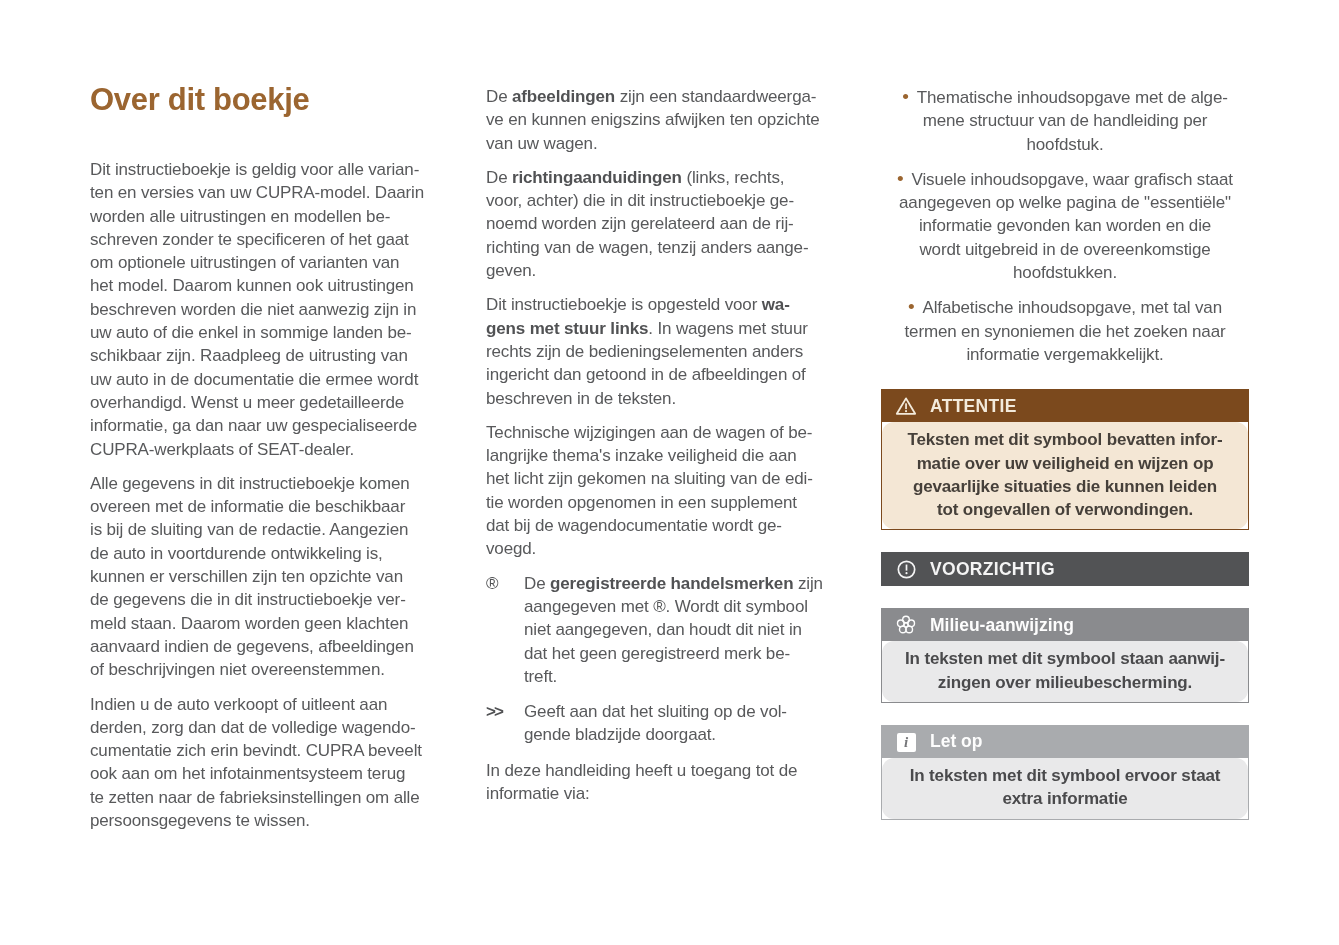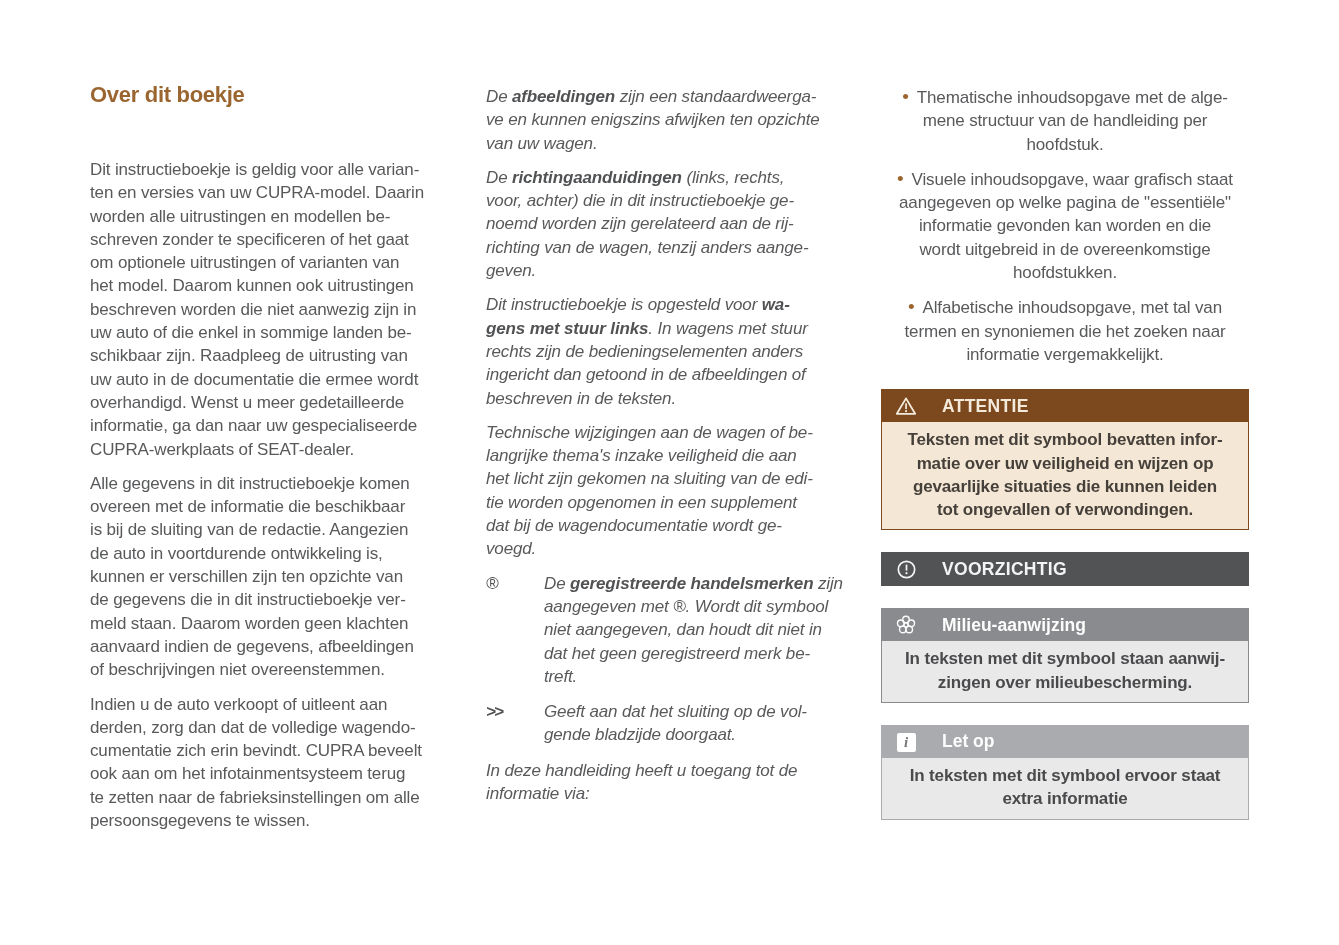--- a/index.html
+++ b/index.html
@@ -2,45 +2,45 @@
 <html><head>
 <meta charset="utf-8">
 <style>
   html,body { margin:0; padding:0; background:#ffffff; }
   .page {
     position:relative; width:1339px; height:945px; background:#ffffff;
     font-family:"Liberation Sans", sans-serif; color:#58595B; overflow:hidden;
   }
   .page-title {
     position:absolute; left:90px; top:82px; margin:0;
-    font-size:22px; font-weight:bold; letter-spacing:-0.3px; color:#9B6530;
+    font-size:31px; font-weight:bold; letter-spacing:-0.3px; color:#9B6530;
   }
   .col { position:absolute; font-size:17px; line-height:23.3px; letter-spacing:-0.15px; }
   .col-left  { left:90px;  top:158px; width:384px; }
-  .col-mid   { left:486px; top:85px;  width:384px;font-style:italic; }
+  .col-mid   { left:486px; top:85px;  width:384px; }
   .col-right { left:881px; top:85px;  width:368px;text-align:center; }
   .col p { margin:0 0 11px 0; white-space:pre-line; }
   .b { font-weight:bold; color:#515254; }
   
   .sym-list { margin-top:3px; }
   .sym-item { display:flex; margin:0 0 12px 0; }
   .sym-marker { flex:none; width:38px; white-space:normal; color:#515254; }
   .sym-marker.arrows { font-weight:bold; letter-spacing:-2px; }
-  .sym-text { flex:1; white-space:pre-line;margin-left:20px; }
+  .sym-text { flex:1; white-space:pre-line; }
   .closing { margin-top:6px; }
   
   .bullet { margin:0 0 11px 0; white-space:pre-line; }
   .bullet:last-of-type { margin-bottom:23px; }
   .dot { color:#9B6530; font-size:19px; margin-right:8px; }
   
   .box { border:1px solid; margin-bottom:22px; }
-  .box-header { display:flex; align-items:center; gap:24px; padding:3px 12px; min-height:26px;
+  .box-header { display:flex; align-items:center; gap:12px; padding:3px 12px; min-height:26px;
                 font-weight:bold; font-size:17.5px; letter-spacing:0.3px; }
   .box-body { padding:6px 11px 8px 11px; font-weight:bold; font-size:17px;
-              line-height:23.3px; letter-spacing:-0.15px; white-space:pre-line; }
+              line-height:23.3px; letter-spacing:-0.15px; white-space:pre-line;border-radius:12px; }
   .box-warning { border-color:#7B491D; }
   .box-warning .box-header { background:#7B491D; color:#F3EADB; }
   .box-warning .box-body   { background:#F4E7D5; color:#46403A; }
   .box-caution { border-color:#525355; }
   .box-caution .box-header { background:#525355; color:#F4F4F4; }
   .box-caution .box-body   { background:#F4E7D5; color:#46403A; }
   .box-env { border-color:#8A8B8E; }
   .box-env .box-header { background:#8A8B8E; color:#FDFDFD; letter-spacing:0; }
   .box-env .box-body   { background:#E9E9EA; color:#4A4A4C; }
   .box-note { border-color:#A9ABAE; }

